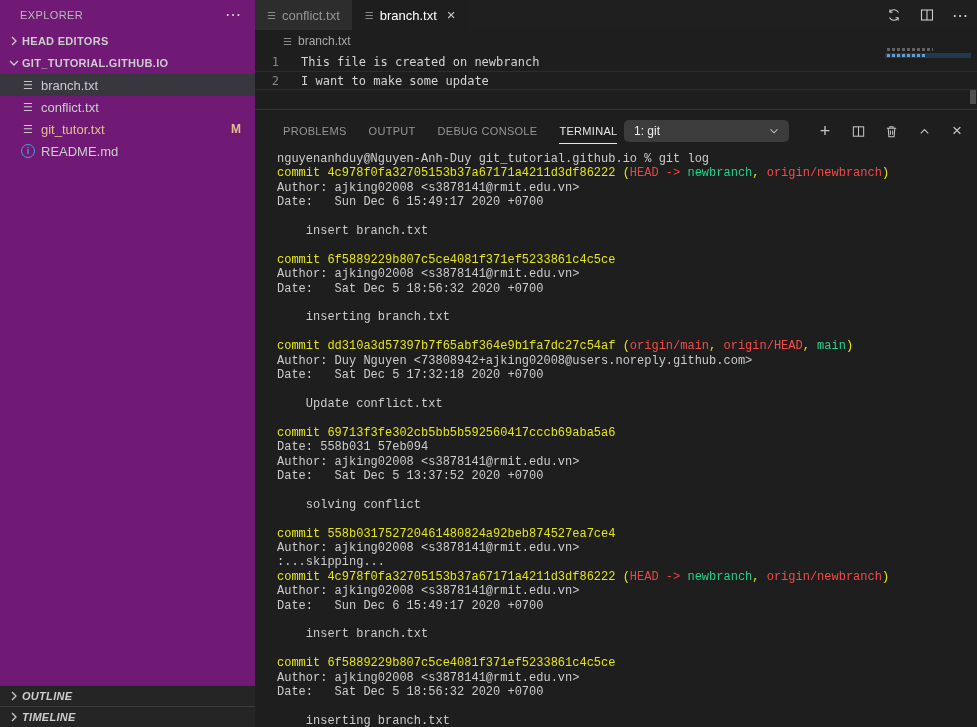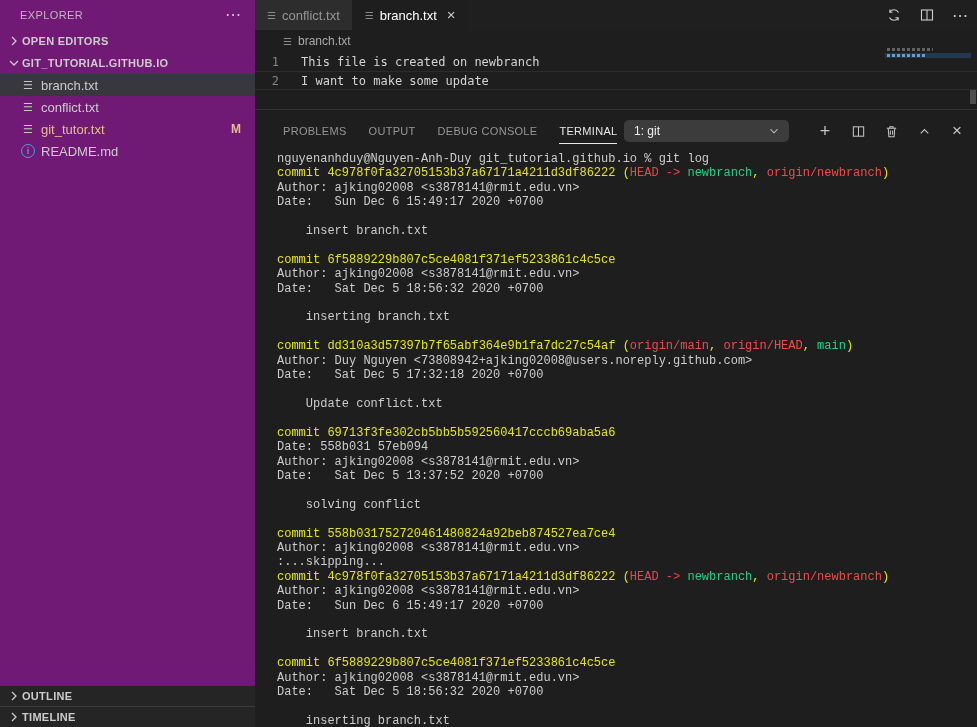--- a/index.html
+++ b/index.html
@@ -17,21 +17,21 @@
   .section-row .chev { width:16px; height:16px; display:flex; align-items:center; justify-content:center; flex:0 0 16px; }
   .file-row { height:22px; display:flex; align-items:center; padding-left:20px; font-size:13px; color:#cccccc; cursor:pointer; }
   .file-row.selected { background:#37373d; }
   .file-row.modified { color:#e2c08d; }
   .file-row .ficon { width:16px; margin-right:5px; font-size:11px; color:#c8c8c8; display:flex; align-items:center; justify-content:center; }
   .file-row.modified .ficon { color:#c8c8c8; }
   .file-row .badge { margin-left:auto; margin-right:14px; font-size:12px; font-weight:bold; color:#e2c08d; }
   .circle-i { width:14px; height:14px; border-radius:50%; border:1.4px solid #3da6dd; color:#3da6dd;
     font-size:9px; font-weight:bold; display:flex; align-items:center; justify-content:center; font-style:normal; }
   #bottom-sections { position:absolute; left:0; right:0; bottom:0; }
-  #bottom-sections .section-row { border-top:1px solid #3c3c3c; height:21px; background:#252526; }
+  #bottom-sections .section-row { border-top:1px solid #3c3c3c; height:21px; background:#252526;font-style:italic; }
 
   
   #main { position:absolute; left:255px; top:0; right:0; bottom:0; }
 
   
   #tab-bar { position:relative; height:30px; background:#1f1f20; display:flex; }
   .tab { height:30px; display:flex; align-items:center; padding:0 12px; font-size:13px; color:#969696;
     background:#2d2d2d; cursor:pointer; border-right:1px solid #1e1e1e; }
   .tab .ticon { font-size:10px; margin-right:6px; color:#8a8a8a; }
   .tab.active { background:#1e1e1e; color:#ffffff; }
@@ -87,21 +87,21 @@
       <span class="title">EXPLORER</span>
       <span class="more">⋯</span>
     </div>
 
     <div class="section-row">
       <span class="chev">
         <svg width="16" height="16" viewBox="0 0 16 16">
             <path d="M6 4l4 4-4 4" fill="none" stroke="#cccccc" stroke-width="1.3"></path>
           </svg>
       </span>
-      <span>OPEN EDITORS</span>
+      <span>HEAD EDITORS</span>
     </div>
 
     <div class="section-row">
       <span class="chev">
         <svg width="16" height="16" viewBox="0 0 16 16">
             <path d="M4 6l4 4 4-4" fill="none" stroke="#cccccc" stroke-width="1.3"></path>
           </svg>
       </span>
       <span>GIT_TUTORIAL.GITHUB.IO</span>
     </div>

